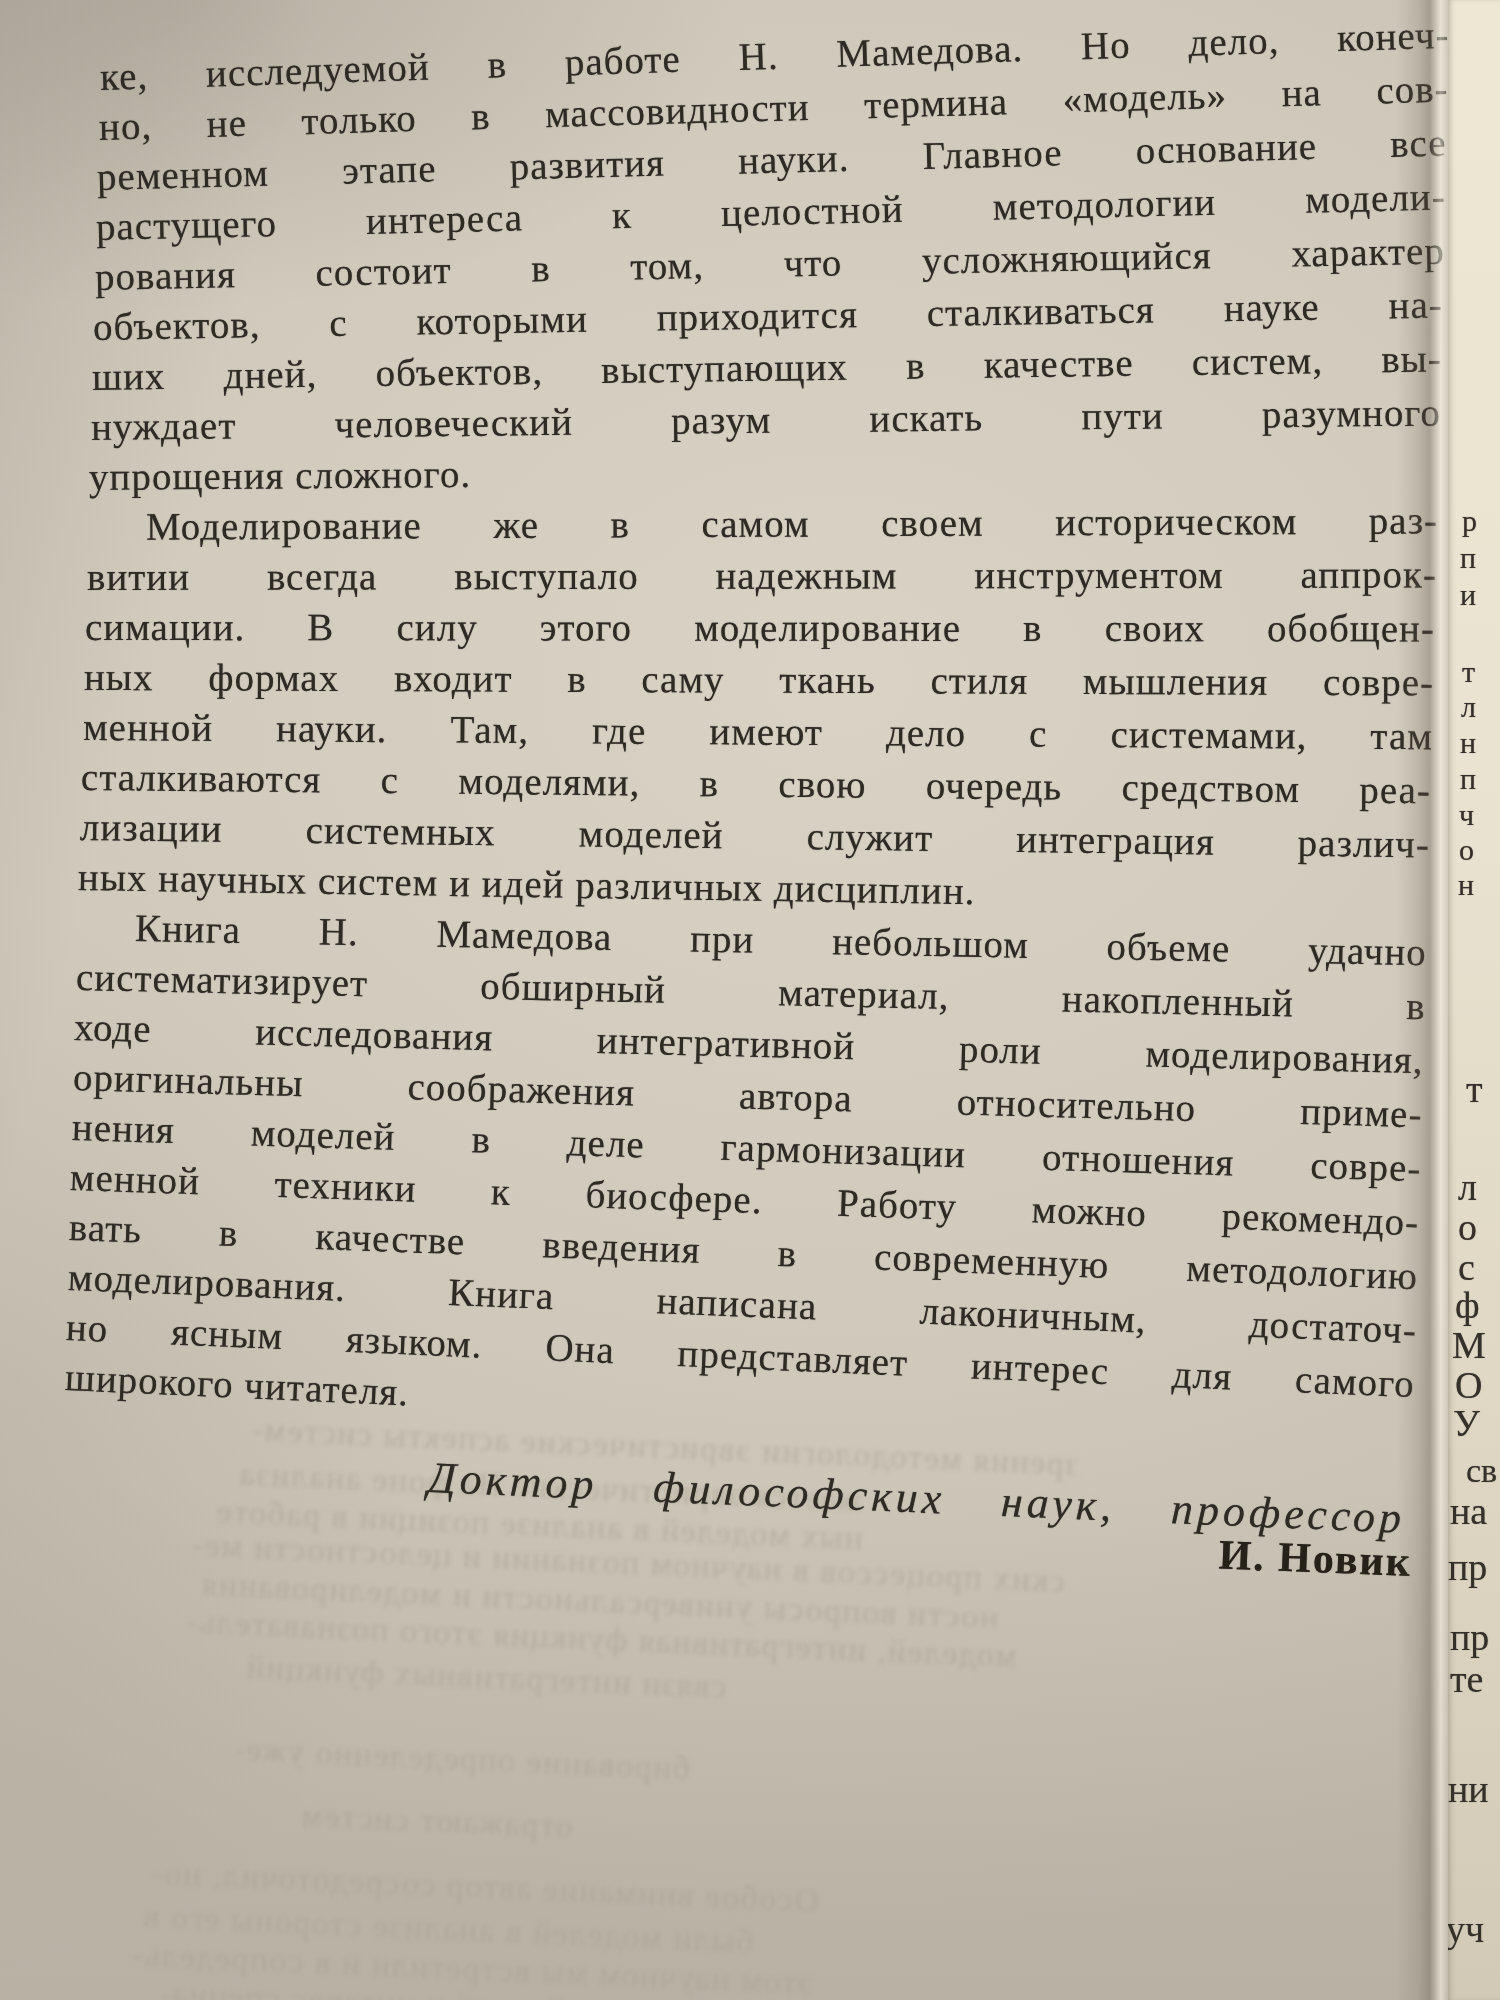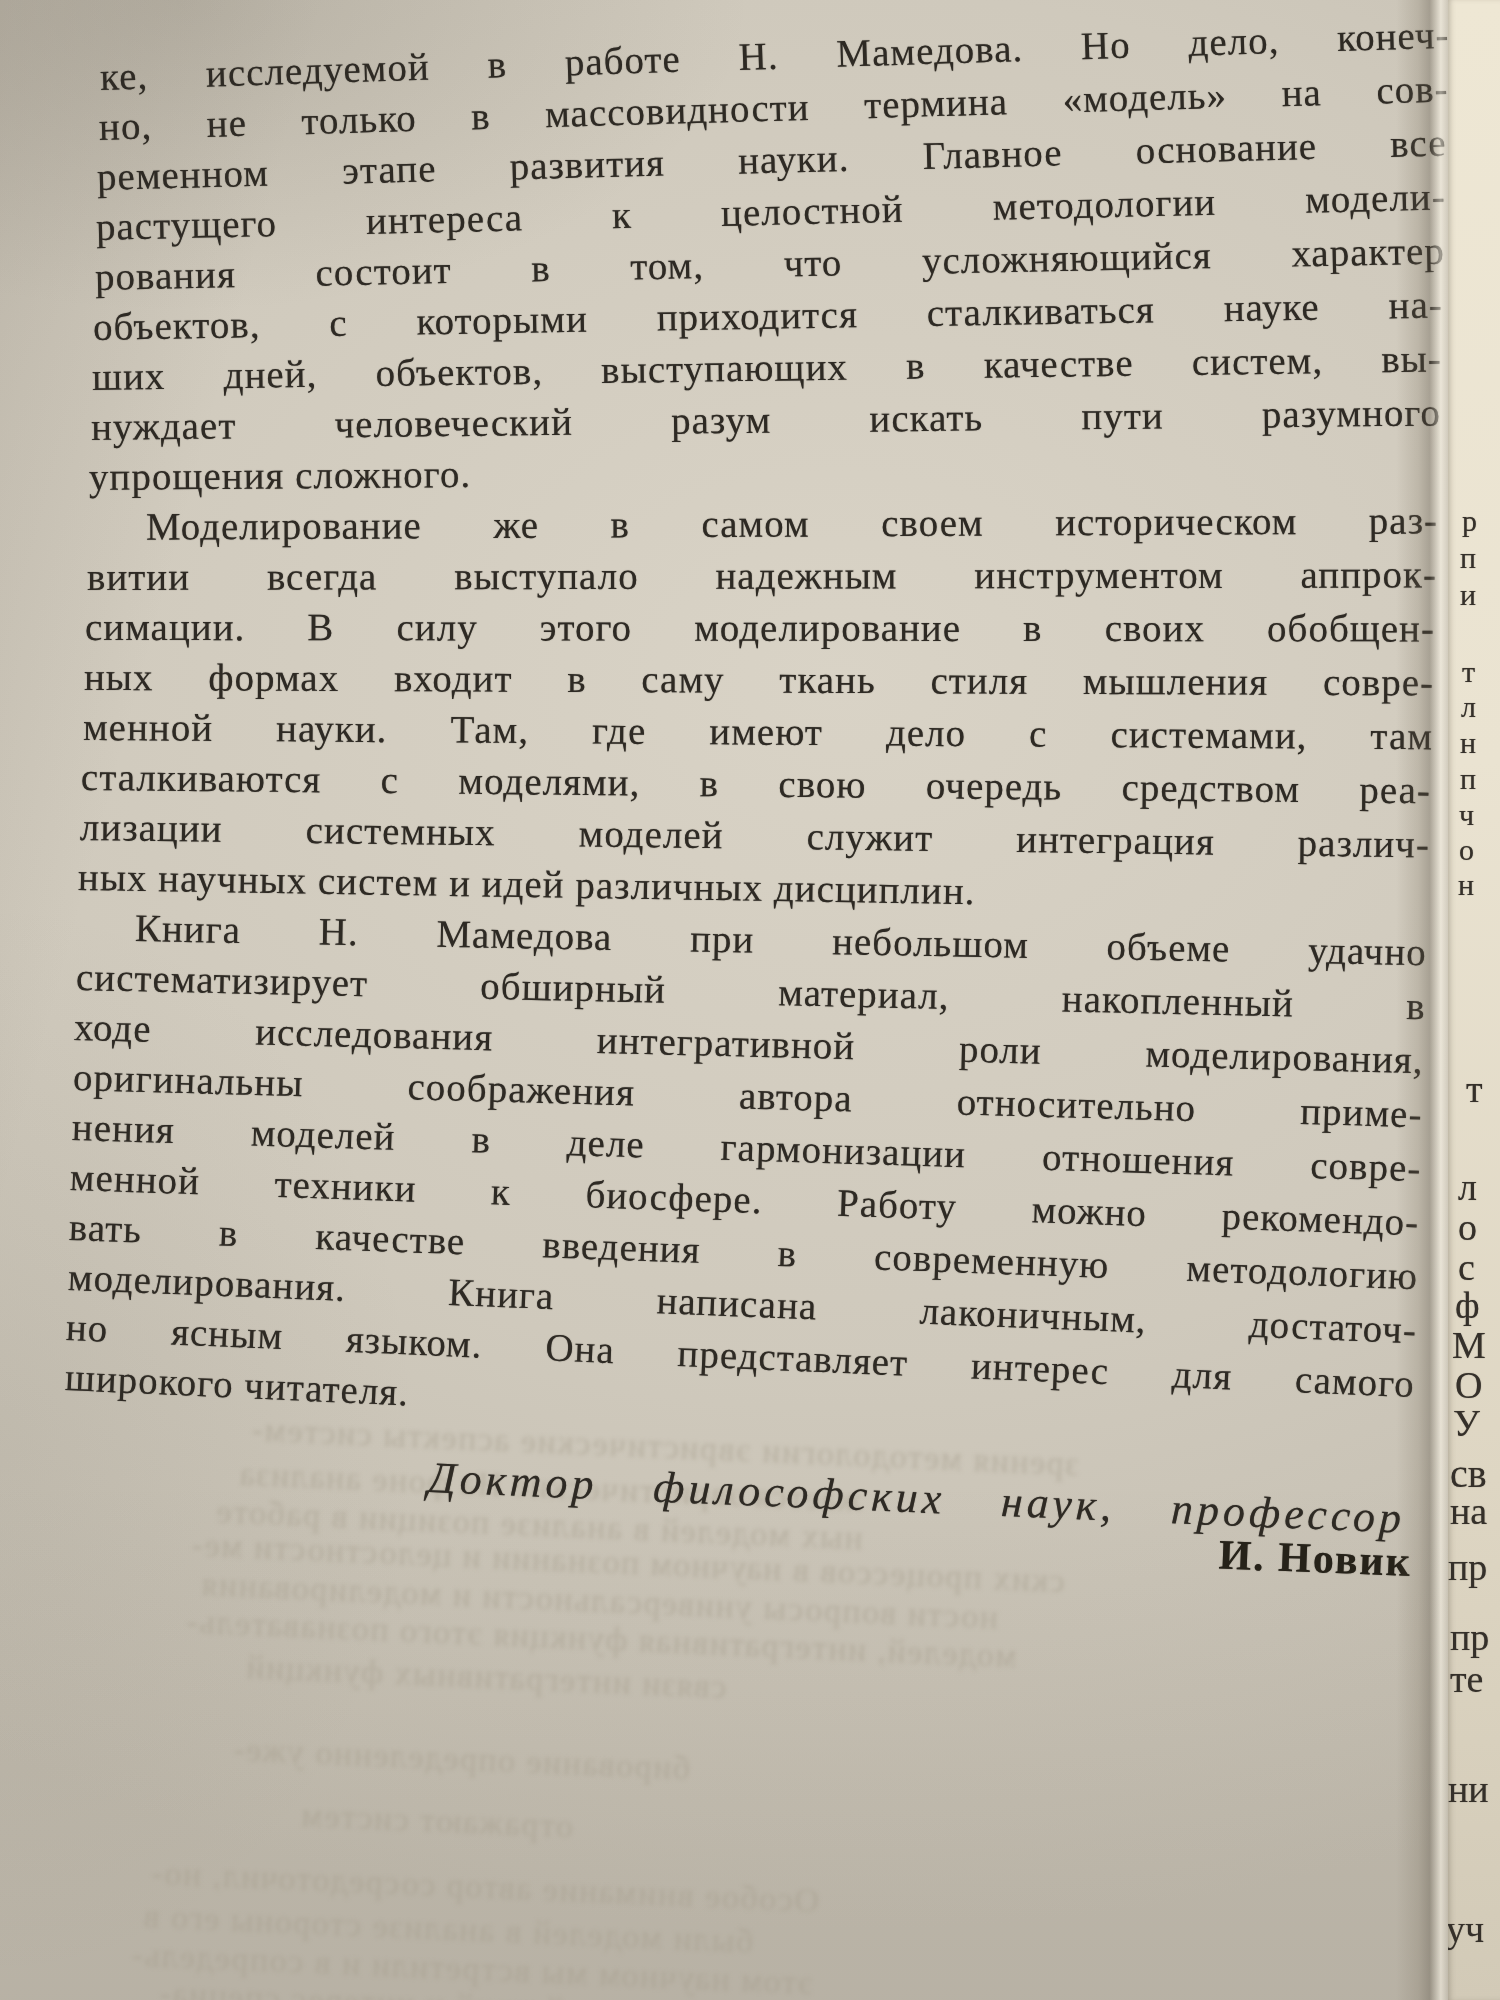--- a/index.html
+++ b/index.html
@@ -129,21 +129,21 @@
         <div class="edge-frag" style="left: 11px; top: 835px; font-size: 30px;">о</div>
         <div class="edge-frag" style="left: 10px; top: 870px; font-size: 30px;">н</div>
         <div class="edge-frag" style="left: 18px; top: 1070px; font-size: 38px;">т</div>
         <div class="edge-frag" style="left: 10px; top: 1168px; font-size: 38px;">л</div>
         <div class="edge-frag" style="left: 10px; top: 1208px; font-size: 38px;">о</div>
         <div class="edge-frag" style="left: 10px; top: 1248px; font-size: 38px;">с</div>
         <div class="edge-frag" style="left: 7px; top: 1286px; font-size: 38px;">ф</div>
         <div class="edge-frag" style="left: 4px; top: 1326px; font-size: 38px;">М</div>
         <div class="edge-frag" style="left: 7px; top: 1366px; font-size: 38px;">О</div>
         <div class="edge-frag" style="left: 5px; top: 1404px; font-size: 38px;">У</div>
-        <div class="edge-frag" style="left: 2px; top: 1454px; font-size: 40px; text-align: center;">св</div>
+        <div class="edge-frag" style="left: 18px; top: 1454px; font-size: 34px; text-align: center;">св</div>
         <div class="edge-frag" style="left: 2px; top: 1492px; font-size: 38px;">на</div>
         <div class="edge-frag" style="left: 0px; top: 1548px; font-size: 38px;">пр</div>
         <div class="edge-frag" style="left: 2px; top: 1618px; font-size: 38px;">пр</div>
         <div class="edge-frag" style="left: 2px; top: 1660px; font-size: 38px; text-align: center;">те</div>
         <div class="edge-frag" style="left: 0px; top: 1770px; font-size: 38px;">ни</div>
         <div class="edge-frag" style="left: -2px; top: 1910px; font-size: 38px;">уч</div>
       </div>
   </div>
 </div>
 

